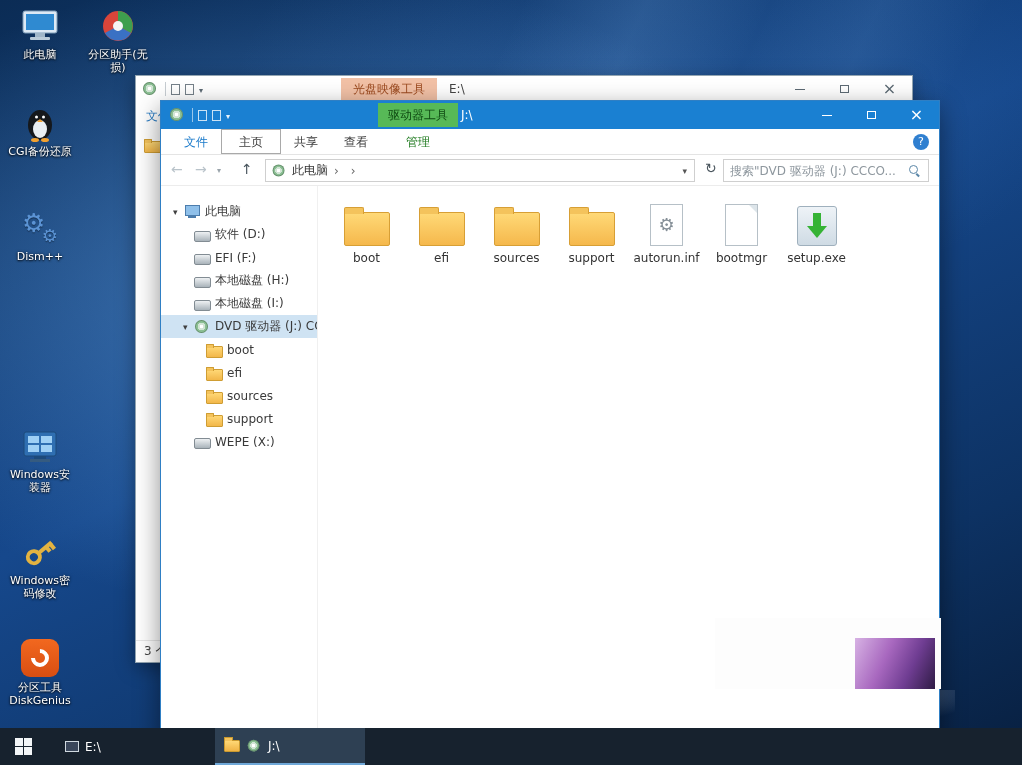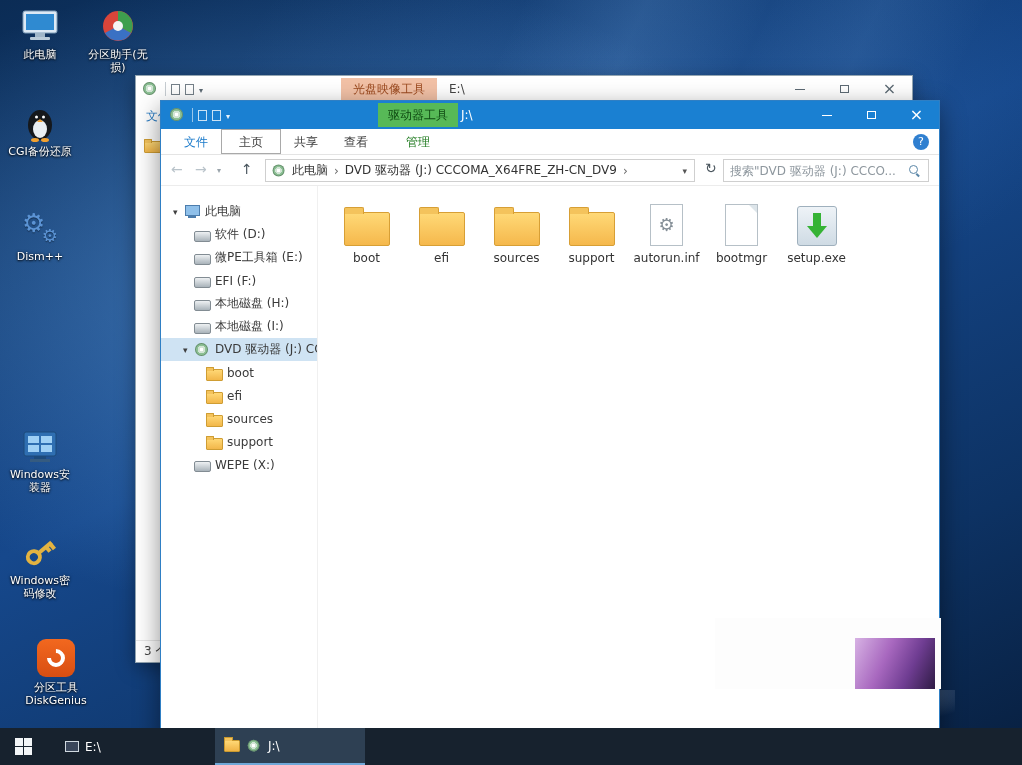--- a/index.html
+++ b/index.html
@@ -213,21 +213,21 @@
             <circle cx="12" cy="20" r="6"></circle>
             <line x1="18" y1="20" x2="35" y2="20"></line>
             <line x1="28" y1="20" x2="28" y2="26"></line>
             <line x1="33" y1="20" x2="33" y2="27"></line>
           </g>
         </svg>
     </div>
     <div class="lbl">Windows密码修改</div>
   </div>
 
-  <div class="dicon" style="left:24px;top:638px">
+  <div class="dicon" style="left:8px;top:638px">
     <div class="art">
         <div class="dg">
           <span class="dgring"></span>
         </div>
       </div>
     <div class="lbl">分区工具 DiskGenius</div>
   </div>
 
   <div class="bwin">
     <div class="tbar">
@@ -288,46 +288,40 @@
 
     <div class="navrow">
       <span class="nav-g g-back"></span>
       <span class="nav-g g-fwd"></span>
       <span class="nav-g g-navcaret"></span>
       <span class="nav-g g-up"></span>
       <div class="addr">
         <span class="mi mi-dvd"></span>
         <span class="crumb">此电脑</span>
         <span class="csep"></span>
-        <span class="crumb">DVD 驱动器 (J:) CCCOMA_X64FRE_ZH-CN_DV9</span>
         <span class="csep"></span>
         <span class="addr-caret"></span>
       </div>
       <span class="nav-refresh"></span>
       <div class="searchbox">
         <input class="search-input" type="text" placeholder="搜索&quot;DVD 驱动器 (J:) CCCO..." style="">
         <span class="mag"></span>
       </div>
     </div>
 
     <div class="tree" id="tree">
         <div class="trow lvl0">
           <span class="exp open"></span>
           <span class="mi mi-pc"></span>
           <span>此电脑</span>
         </div>
         <div class="trow lvl1">
           <span class="exp"></span>
           <span class="mi mi-drive"></span>
           <span>软件 (D:)</span>
-        </div>
-        <div class="trow lvl1">
-          <span class="exp"></span>
-          <span class="mi mi-drive"></span>
-          <span>微PE工具箱 (E:)</span>
         </div>
         <div class="trow lvl1">
           <span class="exp"></span>
           <span class="mi mi-drive"></span>
           <span>EFI (F:)</span>
         </div>
         <div class="trow lvl1">
           <span class="exp"></span>
           <span class="mi mi-drive"></span>
           <span>本地磁盘 (H:)</span>

